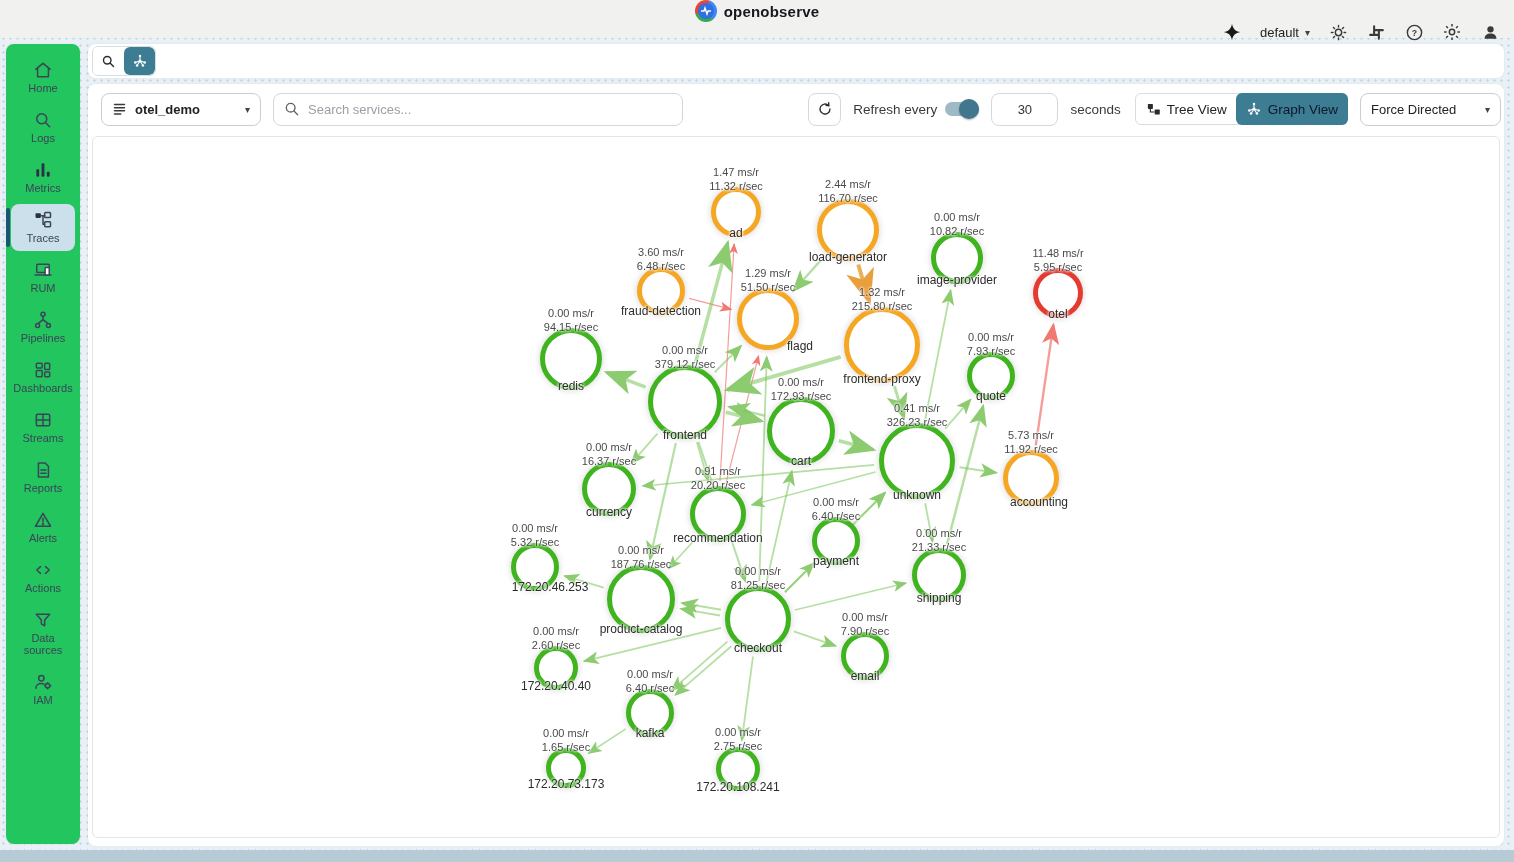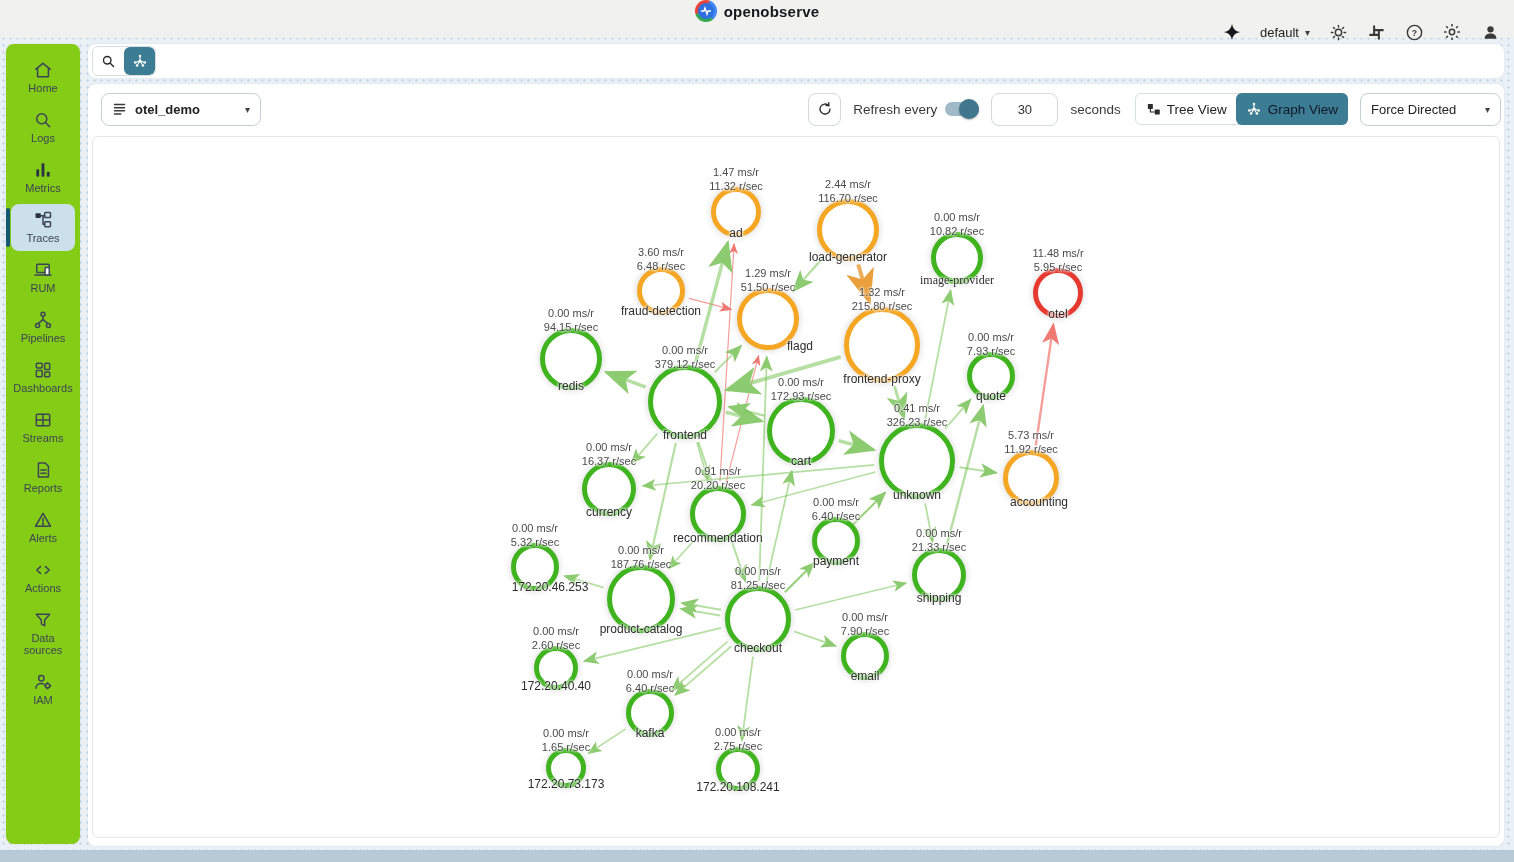--- a/index.html
+++ b/index.html
@@ -18,21 +18,21 @@
     position:relative; }
   .logo-circle svg{ position:absolute; left:3px; top:3px; }
   .logo-text { font-size:15px; font-weight:bold; color:#17181c; letter-spacing:.2px;}
   .header-right { margin-left:auto; display:flex; align-items:center; gap:18px; }
   .org-select { display:flex; align-items:center; gap:6px; font-size:13px; color:#222; cursor:pointer;}
   .caret { font-size:10px; color:#444; }
   .hicon { width:20px; height:20px; display:flex; align-items:center; justify-content:center; cursor:pointer;}
 
   
   .sidebar { position:absolute; left:6px; top:44px; width:74px; height:800px;
-    background:#84cc16; border-radius:8px; box-shadow:0 0 3px rgba(0,0,0,.06);
+    background:#22c55e; border-radius:8px; box-shadow:0 0 3px rgba(0,0,0,.06);
     display:flex; flex-direction:column; align-items:stretch; padding:10px 5px; z-index:20;}
   .side-item { position:relative; display:flex; flex-direction:column; align-items:center;
     justify-content:center; padding:6px 0 7px; margin-bottom:3px; border-radius:8px; cursor:pointer;}
   .side-item .lbl { font-size:11px; color:#3c4458; margin-top:2px; text-align:center; line-height:12px;}
   .side-item svg { display:block; }
   .side-item.active { background:#cbe0ea; }
   .side-item.active::before { content:''; position:absolute; left:-5px; top:4px; bottom:4px;
     width:4px; background:#15586f; border-radius:2px; }
 
   
@@ -300,20 +300,27 @@
 </div>
 
 <div class="content">
   <div class="toolbar">
     <div class="stream-select">
       <svg width="15" height="15" viewBox="0 0 24 24" stroke="#3a3a3a" stroke-width="2.4" stroke-linecap="round">
           <path d="M4 6h16 M4 11h16 M4 16h16 M4 21h10" transform="translate(0,-2)"></path>
         </svg>
       <span class="name">otel_demo</span>
       <span class="caret">▾</span>
+    </div>
+    <div class="search-box">
+      <svg width="16" height="16" viewBox="0 0 24 24" fill="none" stroke="#5f6368" stroke-width="2" stroke-linecap="round">
+          <circle cx="10" cy="10" r="6.5"></circle>
+          <path d="M15 15l5.5 5.5"></path>
+        </svg>
+      <input placeholder="Search services..." style="">
     </div>
     <div class="tb-right">
       <div class="refresh-btn">
         <svg width="16" height="16" viewBox="0 0 24 24" fill="none" stroke="#2b2b2b" stroke-width="2" stroke-linecap="round">
             <path d="M19.5 12a7.5 7.5 0 1 1-2.2-5.3"></path>
             <polyline points="17.5,2.5 17.8,7 13.5,6.6" fill="none"></polyline>
           </svg>
       </div>
       <span class="refresh-label">Refresh every</span>
       <div class="toggle">
@@ -416,21 +423,21 @@
       <div class="gmetrics" style="left: 755px; top: 40px;">
         <div>2.44 ms/r</div>
         <div>116.70 r/sec</div>
       </div>
       <div class="gname" style="left: 755px; top: 113px;">load-generator</div>
       <div class="gnode" style="left: 838px; top: 95px; width: 52px; height: 52px; border: 5px solid rgb(63, 180, 30);"></div>
       <div class="gmetrics" style="left: 864px; top: 73px;">
         <div>0.00 ms/r</div>
         <div>10.82 r/sec</div>
       </div>
-      <div class="gname" style="left: 864px; top: 136px; font-family: Liberation Serif, serif;">image-provider</div>
+      <div class="gname" style="left: 864px; top: 136px;">image-provider</div>
       <div class="gnode" style="left: 940px; top: 131px; width: 50px; height: 50px; border: 5px solid rgb(230, 58, 48);"></div>
       <div class="gmetrics" style="left: 965px; top: 109px;">
         <div>11.48 ms/r</div>
         <div>5.95 r/sec</div>
       </div>
       <div class="gname" style="left: 965px; top: 170px;">otel</div>
       <div class="gnode" style="left: 544px; top: 130px; width: 48px; height: 48px; border: 5px solid rgb(245, 166, 35);"></div>
       <div class="gmetrics" style="left: 568px; top: 108px;">
         <div>3.60 ms/r</div>
         <div>6.48 r/sec</div>

